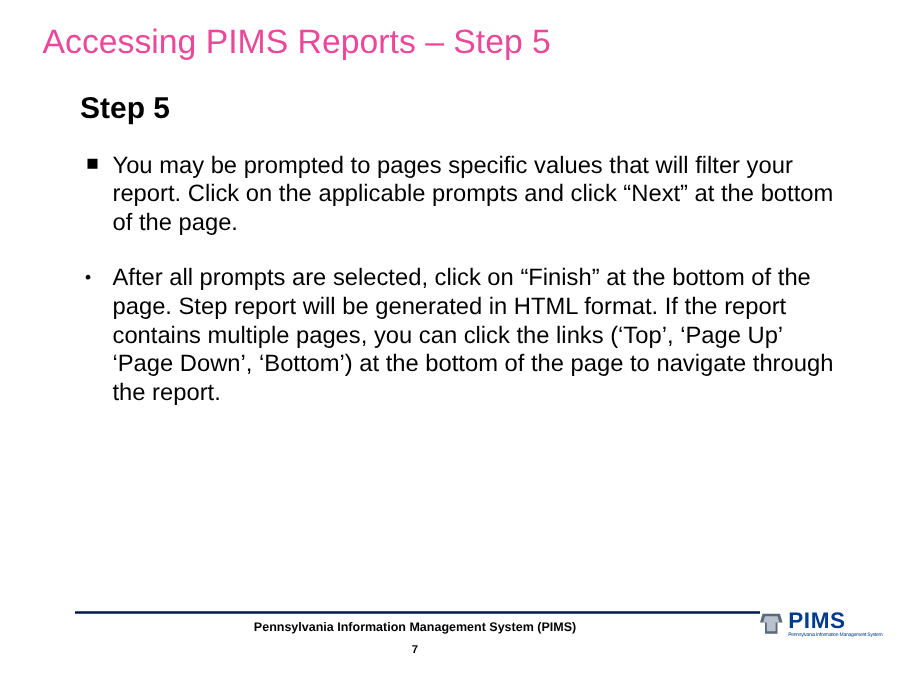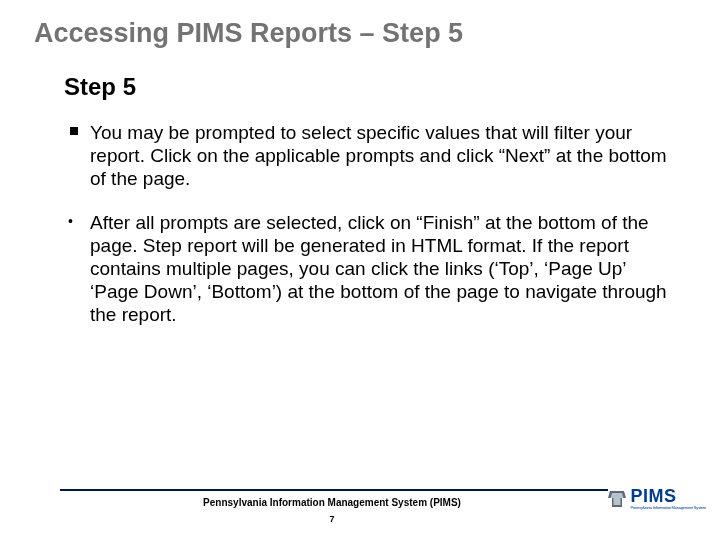--- a/index.html
+++ b/index.html
@@ -7,23 +7,23 @@
     margin: 0;
     padding: 0;
     width: 720px;
     height: 540px;
     background: #ffffff;
     font-family: Arial, Helvetica, sans-serif;
     position: relative;
     overflow: hidden;
   }
   .slide-title {
-    color: #737373;
+    color: #ec4899;
     font-size: 27px;
-    font-weight: bold;
+    font-weight: normal;
     margin: 18px 4px 24px 34px;
   }
   .subtitle {
     color: #000000;
     font-size: 24px;
     font-weight: bold;
     margin: 0 0 20px 64px;
   }
   .bullets {
     margin: 0 48px 0 90px;
@@ -107,21 +107,21 @@
 </head>
 <body>
 
 <div class="slide-title">Accessing PIMS Reports – Step 5</div>
 
 <div class="subtitle">Step 5</div>
 
 <ul class="bullets">
   <li class="square">
     <span class="marker"></span>
-    <span>You may be prompted to select specific values that will filter your report.  Click on the applicable prompts and click “Next” at the bottom of the page.</span>
+    <span>You may be prompted to pages specific values that will filter your report.  Click on the applicable prompts and click “Next” at the bottom of the page.</span>
   </li>
   <li>
     <span class="marker">•</span>
     <span>After all prompts are selected, click on “Finish” at the bottom of the page.   Step report will be generated in HTML format.  If the report contains multiple pages, you can click the links (‘Top’, ‘Page Up’ ‘Page Down’, ‘Bottom’) at the bottom of the page to navigate through the report.</span>
   </li>
 </ul>
 
 <div class="footer">
   <div class="footer-line"></div>
   <div class="footer-text">Pennsylvania Information Management System (PIMS)</div>

